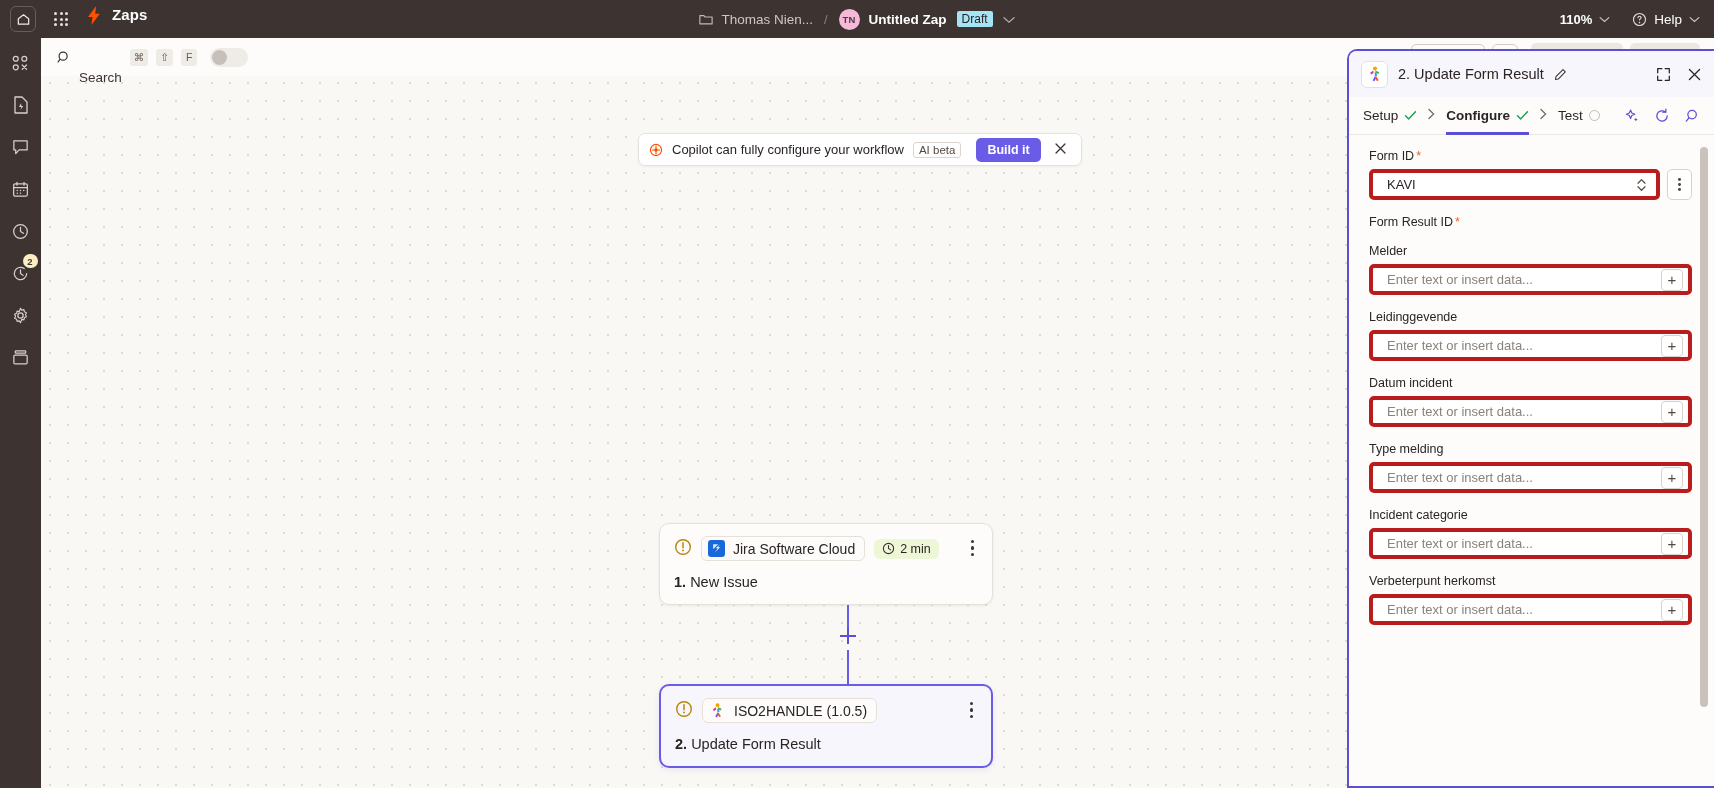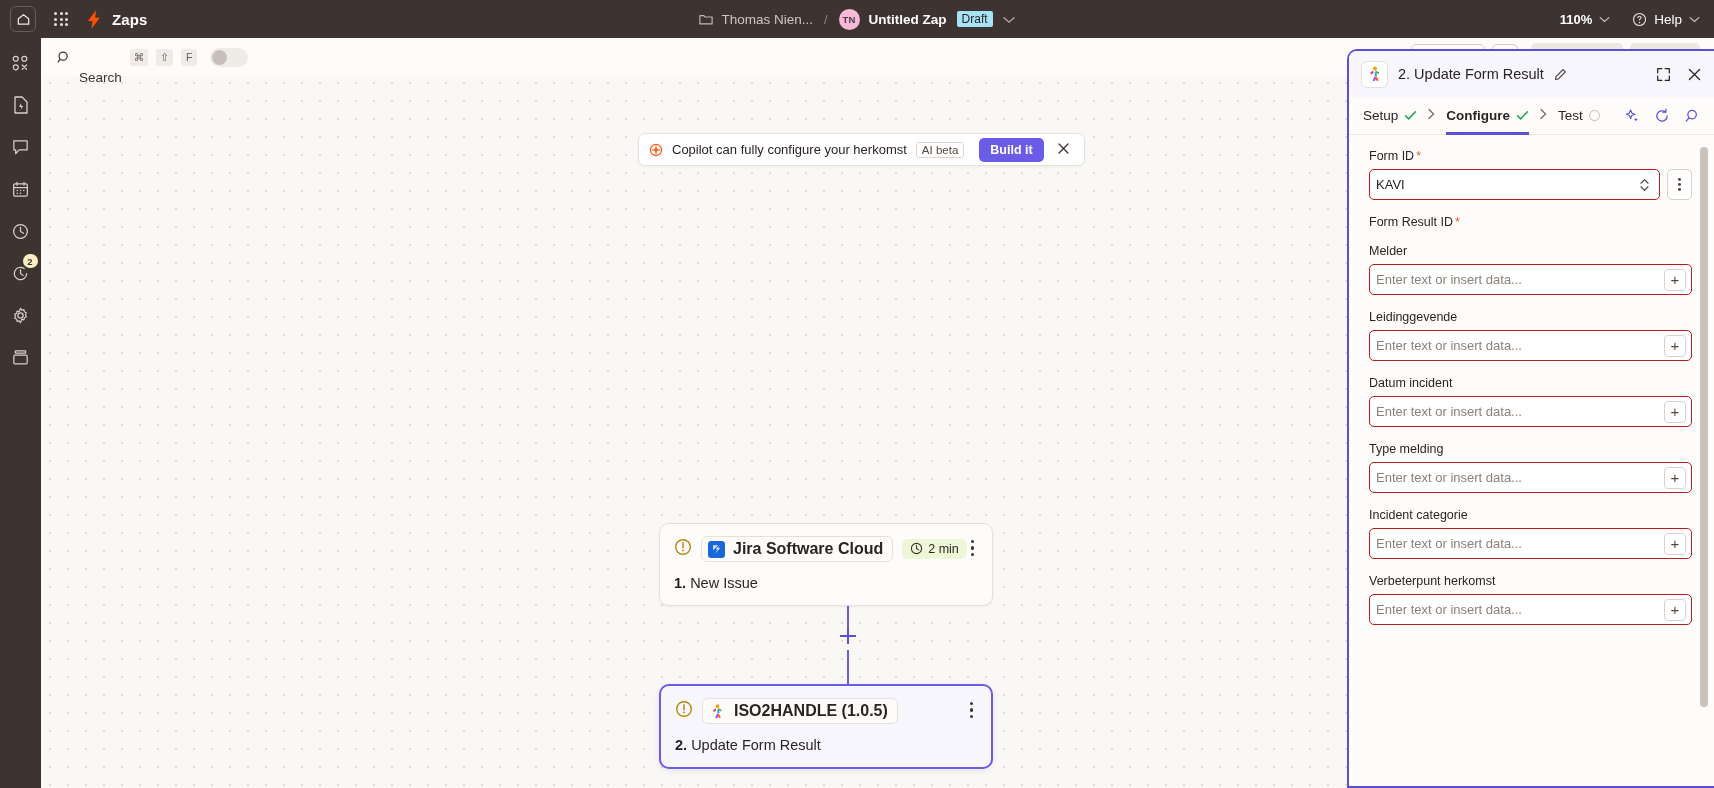--- a/index.html
+++ b/index.html
@@ -10,21 +10,21 @@
     overflow: hidden;
   }
   #app { position: relative; width: 1714px; height: 788px; }
 
   
   .topbar {
     position: absolute; top: 0; left: 0; width: 1714px; height: 38px;
     background: #3d3330; display: flex; align-items: center;
     color: #fff; z-index: 40;
   }
-  .tb-left { display: flex; align-items: center; gap: 0; padding-left: 10px; }
+  .tb-left { display: flex; align-items: flex-start; gap: 0; padding-left: 10px; }
   .home-btn {
     width: 26px; height: 26px; border: 1.5px solid #6b5c57; border-radius: 6px;
     display: flex; align-items: center; justify-content: center; cursor: pointer;
   }
   .grid-btn { width: 34px; height: 26px; display: flex; align-items: center;
     justify-content: center; cursor: pointer; margin-left: 8px; }
   .dots9 { display: grid; grid-template-columns: repeat(3, 3px); gap: 2.5px; }
   .dots9 i { width: 3px; height: 3px; background: #e8e2df; border-radius: 50%; display: block; }
   .bolt { margin-left: 8px; display: flex; align-items: center; }
   .zaps-word { font-size: 15px; font-weight: 700; margin-left: 10px; letter-spacing: .1px; }
@@ -151,21 +151,21 @@
   }
   .node.selected { background: #f7f6fd; border: 2px solid #6b5ce7;
     box-shadow: 0 2px 6px rgba(107,92,231,.12); }
   .node-row1 { display: flex; align-items: center; gap: 9px; position: relative; }
   .warn-ico { flex: 0 0 auto; cursor: pointer; }
   .app-chip {
     display: flex; align-items: center; gap: 8px; background: #fdfcfa;
     border: 1px solid #e6e0d9; border-radius: 6px; padding: 3px 9px 3px 6px;
   }
   .node.selected .app-chip { background: #fdfcfa; }
-  .app-chip-label { font-size: 16px; font-weight: 700; color: #2b2422; white-space: nowrap; }
+  .app-chip-label { font-size: 14px; font-weight: 400; color: #2b2422; white-space: nowrap; }
   .time-chip {
     display: flex; align-items: flex-start; gap: 5px; background: #eef6d8;
     border-radius: 6px; padding: 3px 8px; font-size: 12.5px; color: #2b2422;
   }
   .kebab { position: absolute; right: 0; top: 2px; display: flex; flex-direction: column;
     gap: 3px; cursor: pointer; padding: 2px 4px; }
   .kebab i { width: 3.4px; height: 3.4px; background: #3d3330; border-radius: 50%; display: block; }
   .node-title { margin-top: 13px; font-size: 14.5px; color: #2b2422; }
   .node-title b { font-weight: 700; }
 
@@ -215,22 +215,22 @@
     align-items: center; gap: 14px; }
 
   .panel-body {
     height: 655px; overflow: hidden; padding: 14px 22px 0 20px; position: relative;
   }
   .field { margin-bottom: 15px; }
   .flabel { font-size: 12.5px; color: #2b2422; margin-bottom: 6px; }
   .flabel .req { color: #e8622c; margin-left: 2px; }
   .finput-row { display: flex; align-items: stretch; gap: 7px; }
   .finput {
-    flex: 1; height: 31px; border: 1px solid #b91c1c; border-radius: 5px;
-    background: #fff; display: flex; align-items: center; padding: 0 6px;
+    flex: 1; height: 31px; border: 4px solid #b91c1c; border-radius: 5px;
+    background: #fff; display: flex; align-items: center; padding: 0 14px;
     font-size: 13px; color: #2b2422; position: relative; cursor: pointer;
   }
   .finput.ph { color: #8b8279; }
   .stepper { position: absolute; right: 9px; display: flex; flex-direction: column;
     align-items: center; color: #55493f; }
   .fkebab {
     width: 25px; height: 31px; border: 1px solid #d9d2cb; border-radius: 5px;
     background: #fff; display: flex; flex-direction: column; align-items: center;
     justify-content: center; gap: 2.6px; cursor: pointer;
   }
@@ -421,21 +421,21 @@
         </div>
       </div>
     </div>
 
     <div class="copilot">
       <svg width="14" height="14" viewBox="0 0 16 16">
         <circle cx="8" cy="8" r="6.4" fill="none" stroke="#ff4f00" stroke-width="1.3"></circle>
         <path d="M8 3.6v8.8M3.6 8h8.8" stroke="#ff4f00" stroke-width="1.3" stroke-linecap="round"></path>
         <circle cx="8" cy="8" r="1.9" fill="#ff4f00"></circle>
       </svg>
-      <span class="cp-text">Copilot can fully configure your herkomst</span>
+      <span class="cp-text">Copilot can fully configure your workflow</span>
       <span class="cp-beta">AI beta</span>
       <span class="cp-build">Build it</span>
       <span class="cp-x">
         <svg width="13" height="13" viewBox="0 0 14 14">
           <path d="M2.2 2.2l9.6 9.6M11.8 2.2l-9.6 9.6" stroke="#3d3330" stroke-width="1.4" stroke-linecap="round"></path>
         </svg>
       </span>
     </div>
 
     <div class="connector" style="top:556px;height:34px;"></div>

